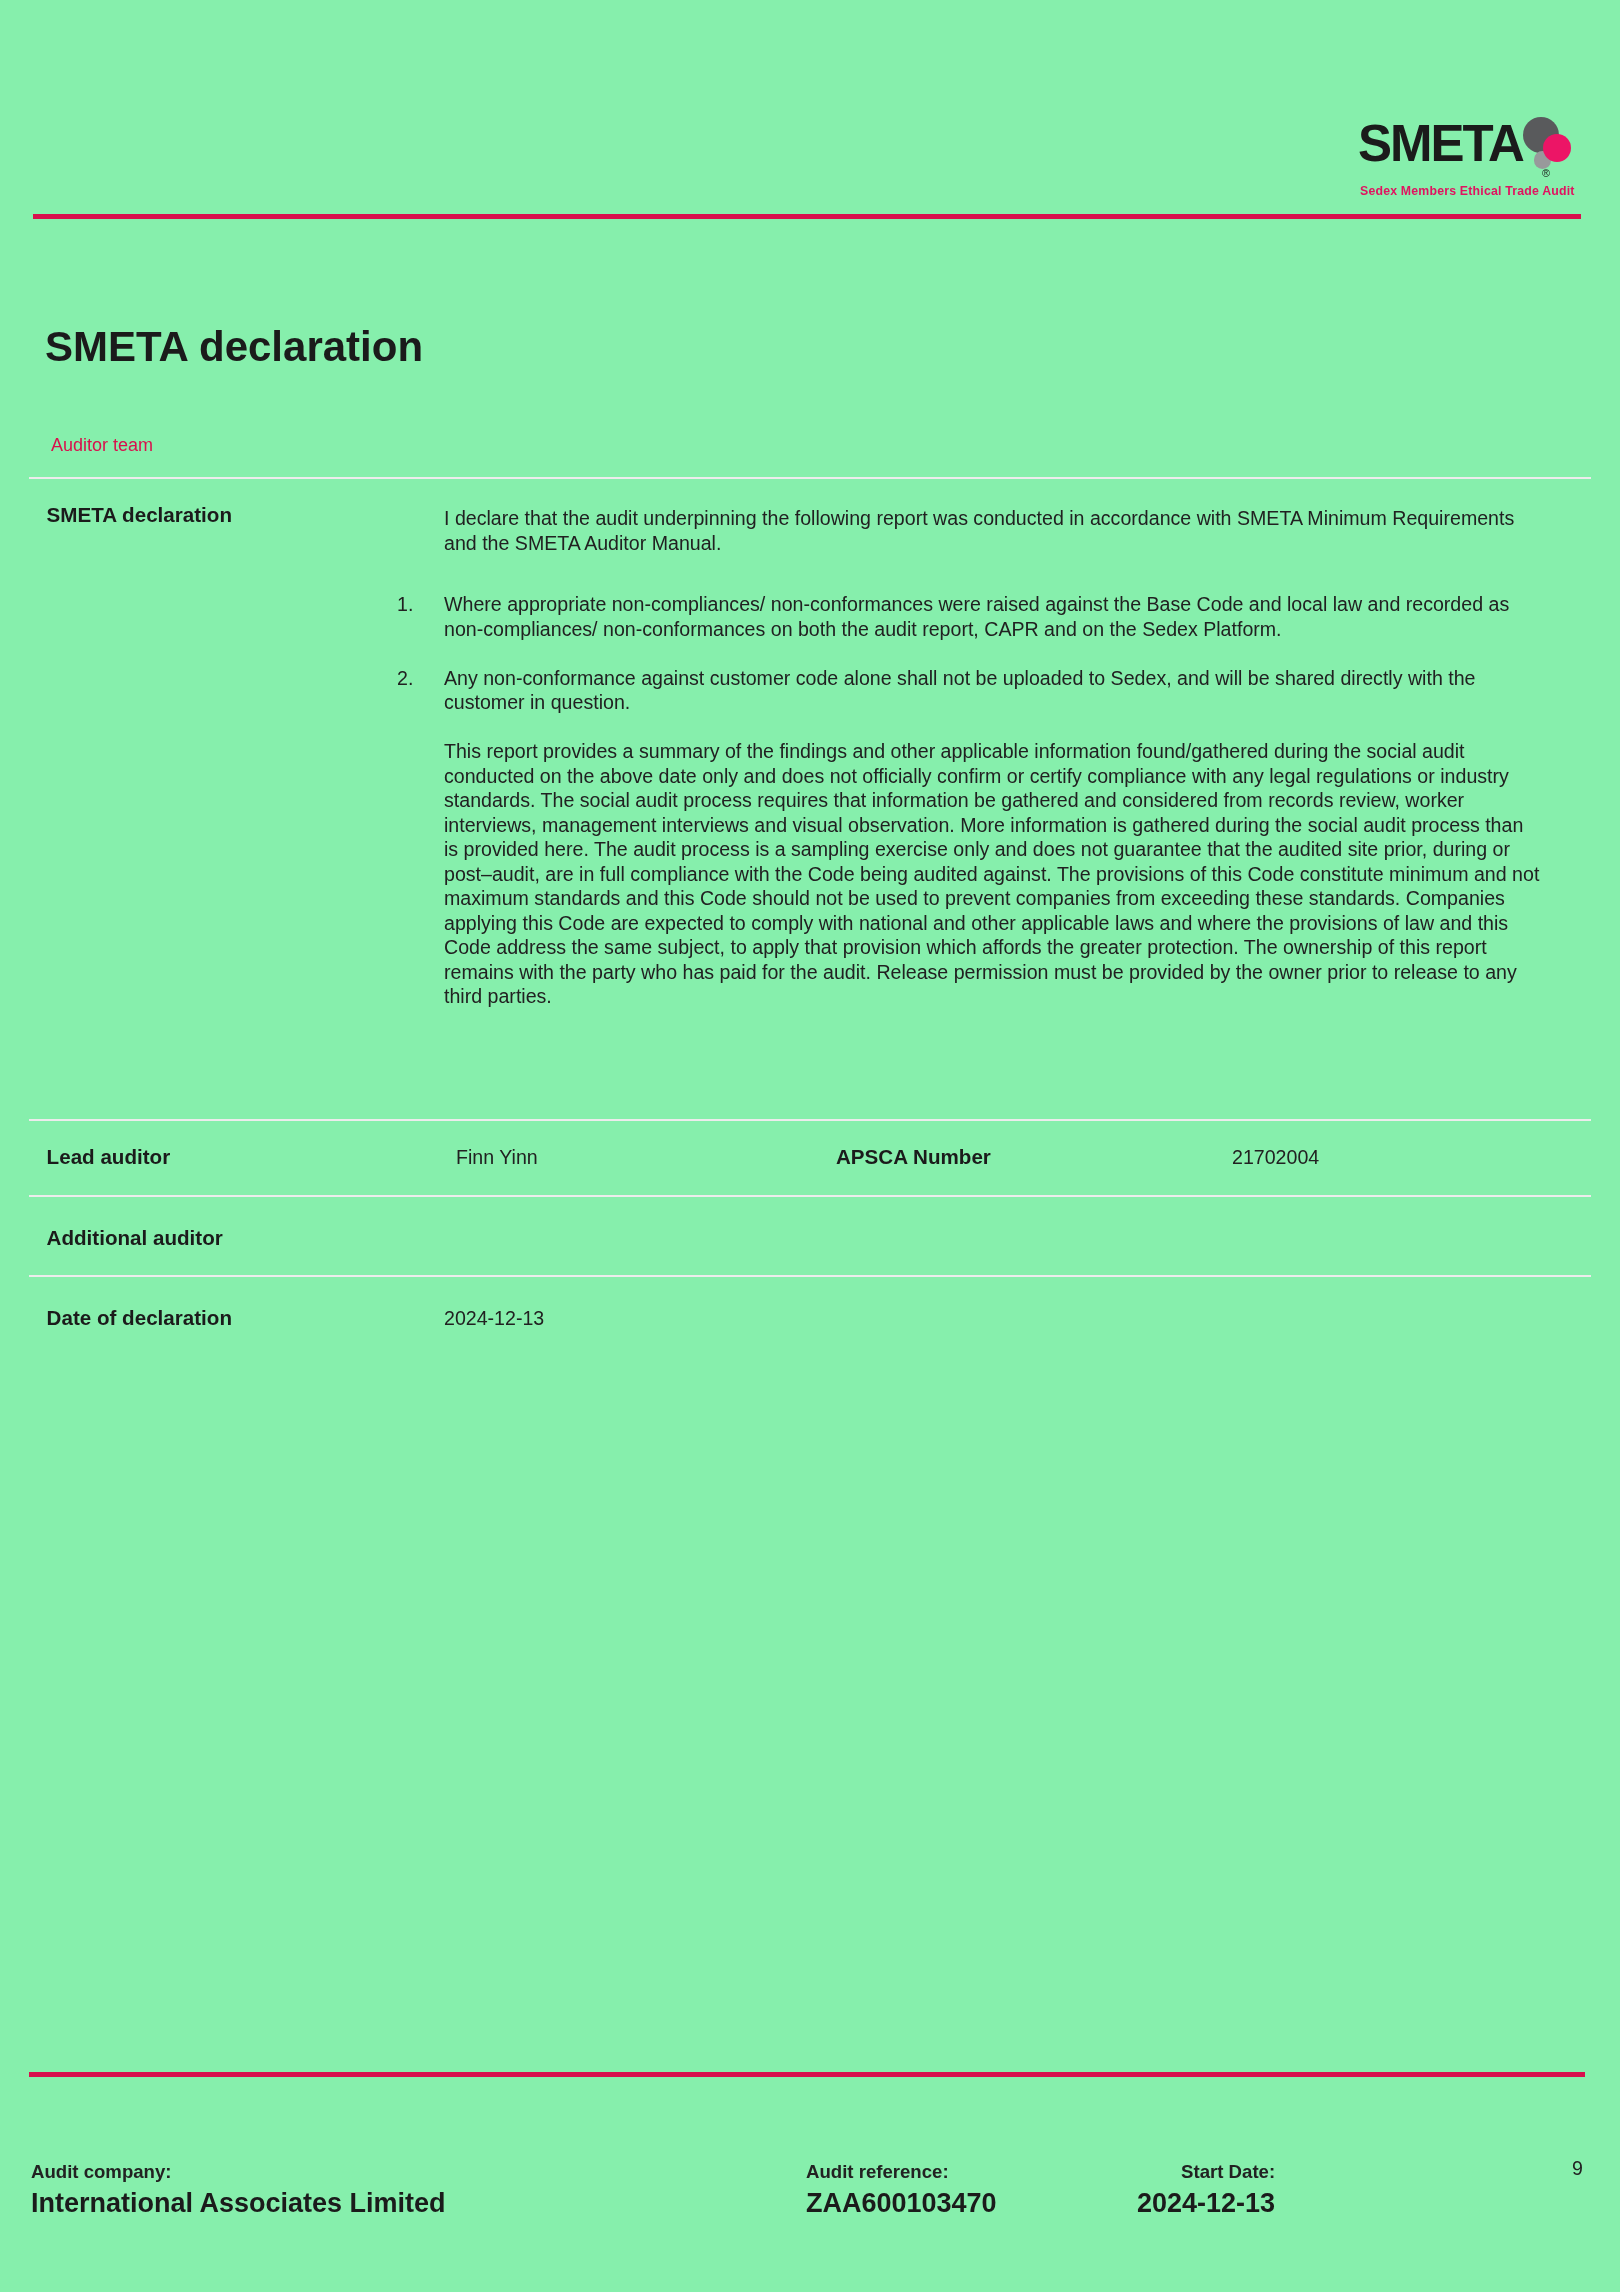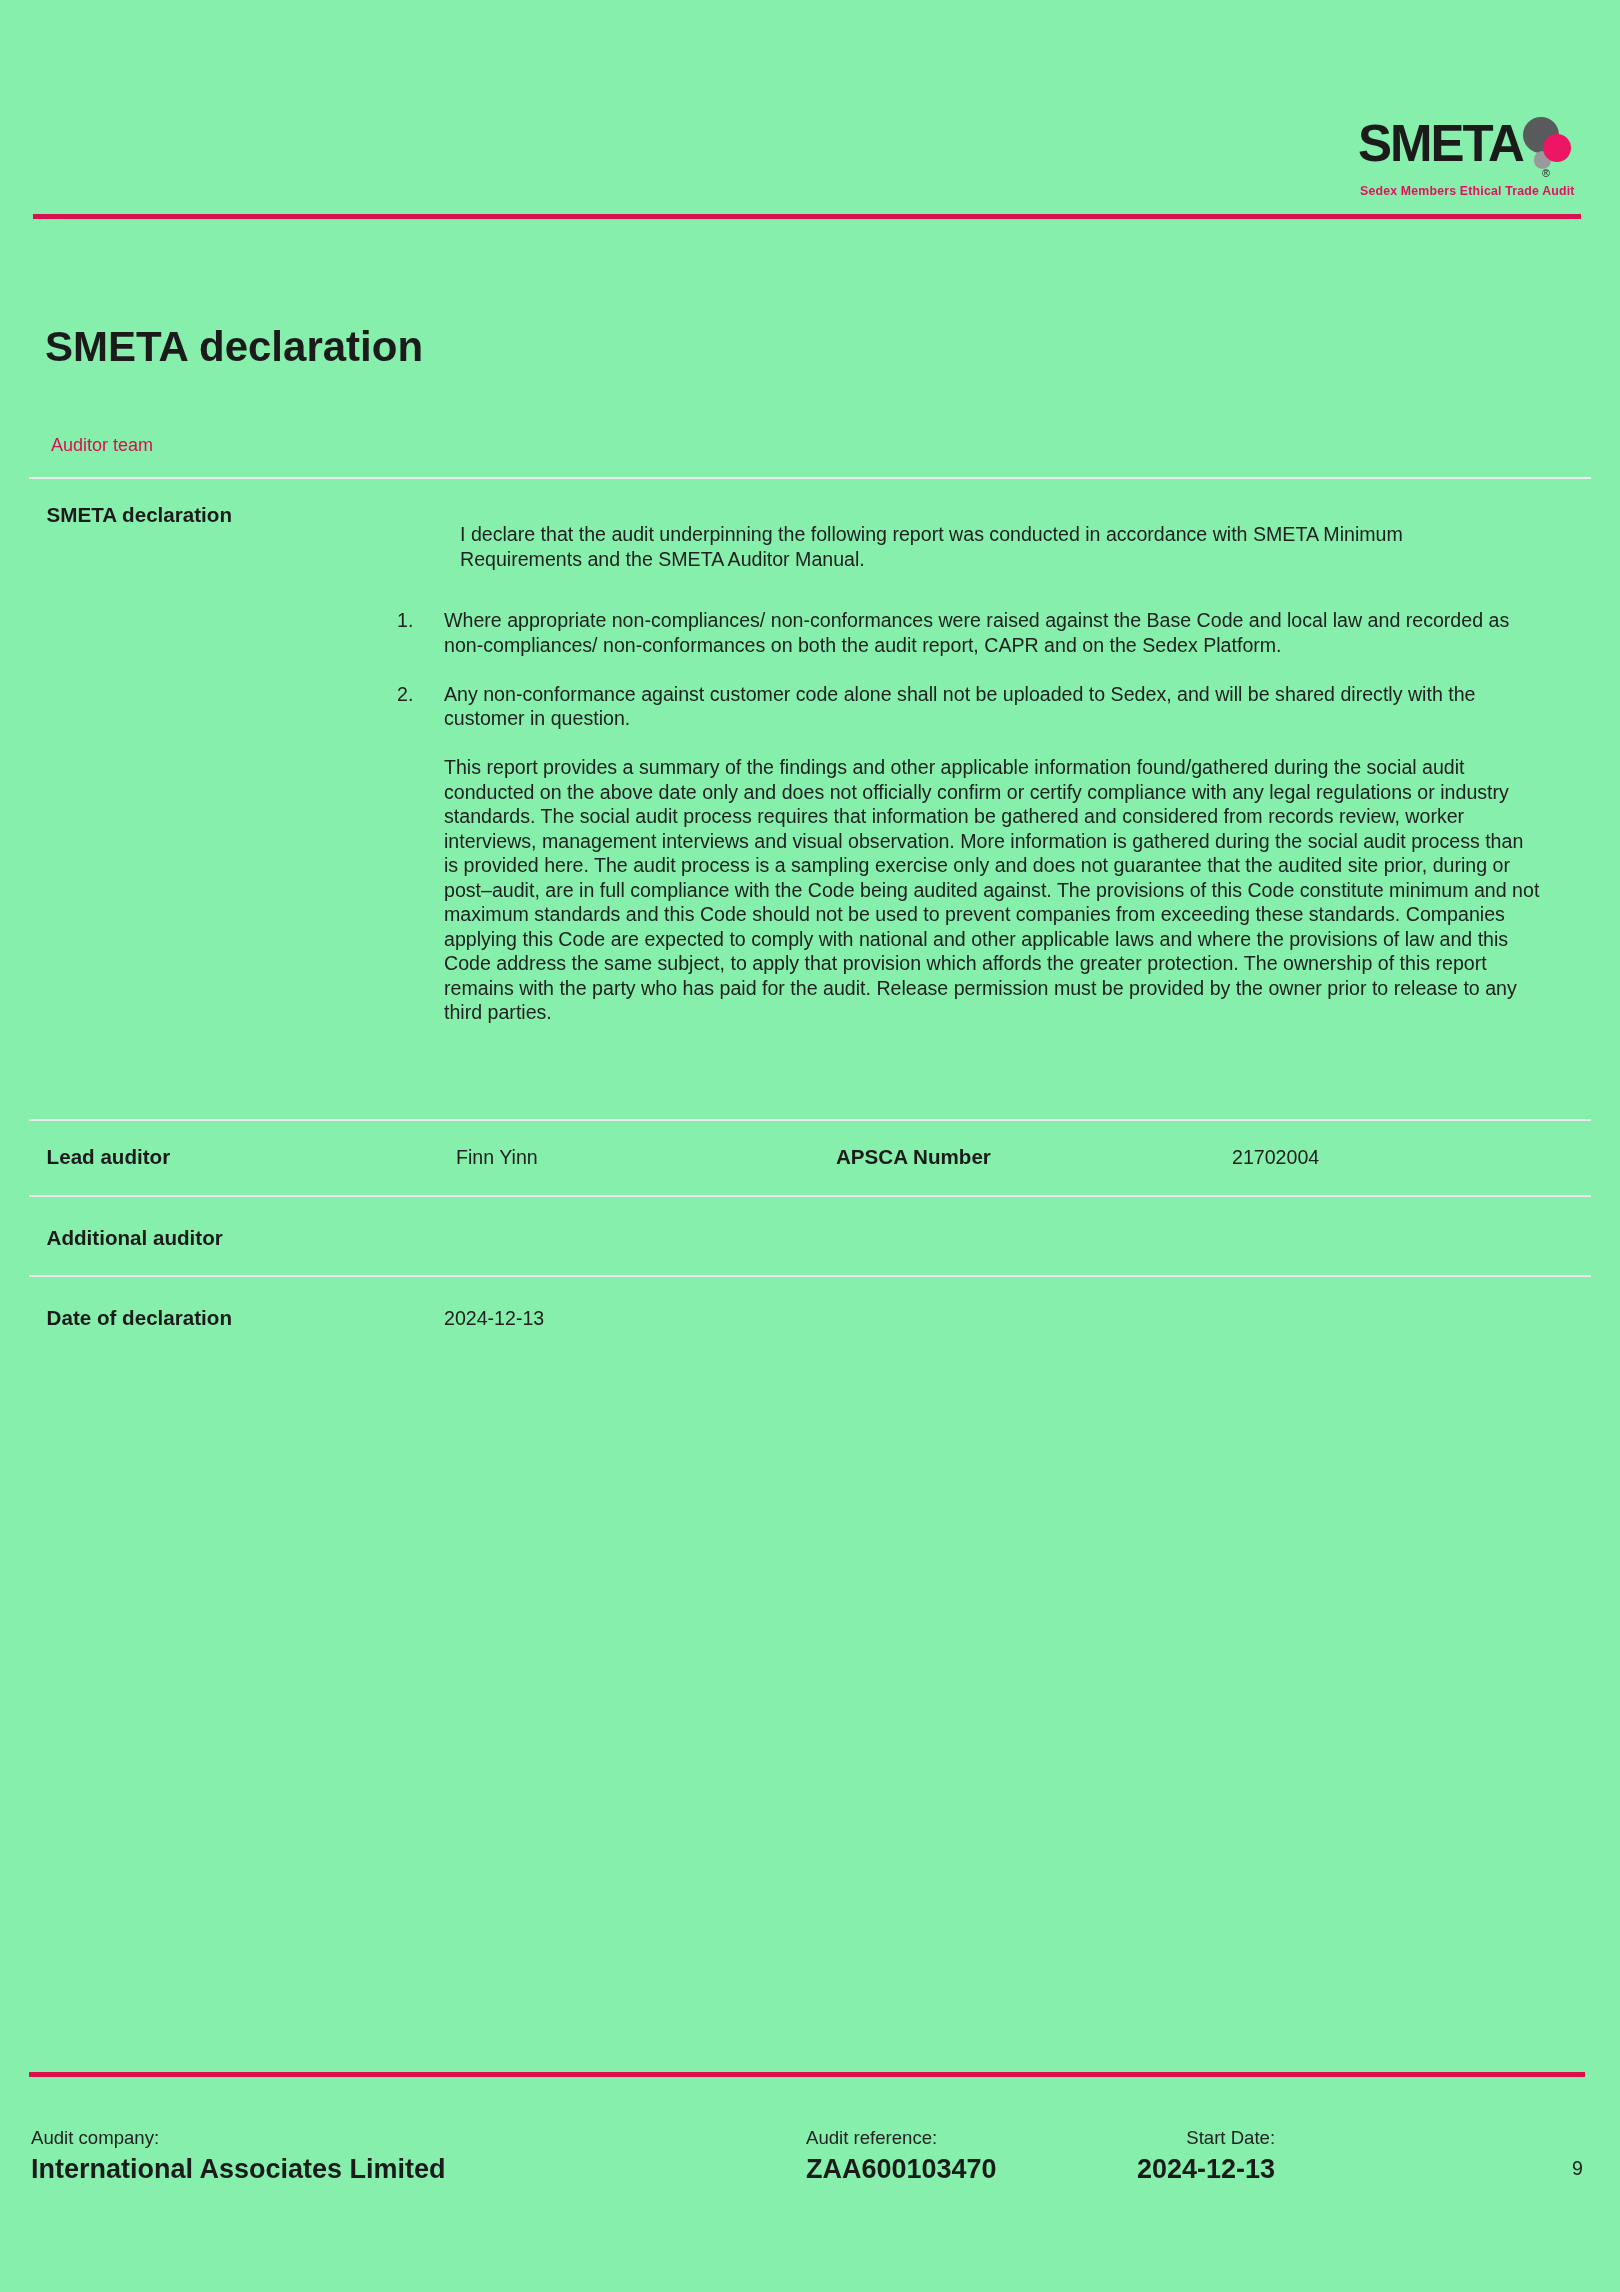--- a/index.html
+++ b/index.html
@@ -54,32 +54,32 @@
   .row-additional  { grid-template-columns: 415px 1fr; min-height: 78px; gap: 44px; }
   .row-date        { grid-template-columns: 415px 1fr; min-height: 93px; }
 
   .cell-label {
     padding: 23.5px 29px 0 17.6px;
     font-size: 20.6px; font-weight: 700; color: #1b1b1b; line-height: 24.5px;
   }
   .cell-value { padding: 23.5px 0 0 0; font-size: 19.6px; font-weight: 400; line-height: 24.5px; }
   .row-declaration .cell-content { padding: 27.4px 49px 13.7px 0; font-size: 19.6px; line-height: 24.5px; }
 
-  .decl-intro { margin: 16px; }
+  .decl-intro { margin: 0; }
   .decl-list { margin: 37px 0 0 0; padding: 0; list-style: none; counter-reset: decl; }
   .decl-list li { position: relative; margin: 0 0 24.5px 0; counter-increment: decl; }
   .decl-list li::before {
     content: counter(decl) ".";
     position: absolute; left: -47px; top: 0; width: 35px; text-align: left;
   }
   .decl-body { margin: 0; }
 
   
   .footer-col { position: absolute; top: 2125px; font-size: 18.6px; line-height: 25.5px; color: #222; }
-  .footer-col .f-label { font-weight: 400; margin-bottom: 6.9px; }
+  .footer-col .f-label { font-weight: 700; margin-bottom: 6.9px; margin-top: 34px; }
   .footer-col .f-value { font-weight: 700; font-size: 27px; color: #1b1b1b; }
   .footer-col1 { left: 31px; }
   .footer-col2 { left: 806px; }
   .footer-col3 { left: 1137px; text-align: right; }
   .footer-page { position: absolute; top: 2157px; right: 37px; font-size: 19.6px; color: #222; }
 </style>
 </head>
 <body>
 
 <div class="page">

